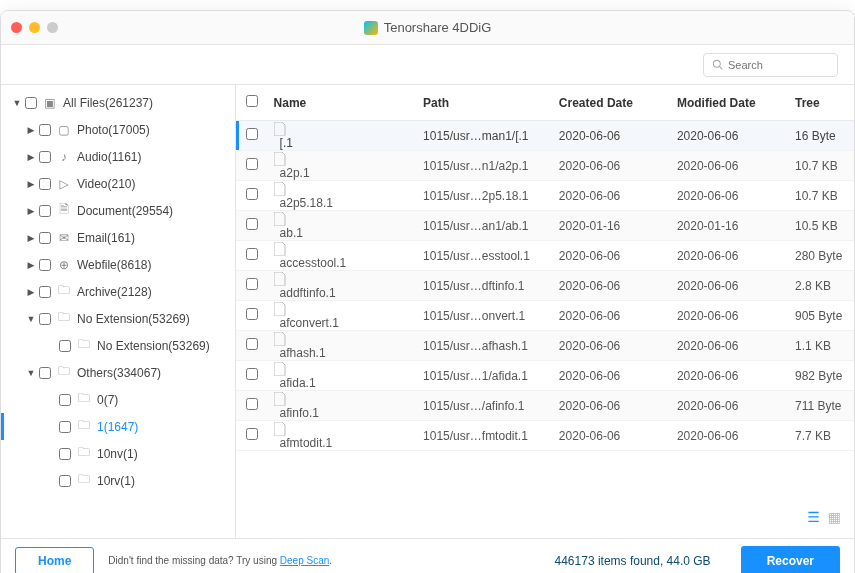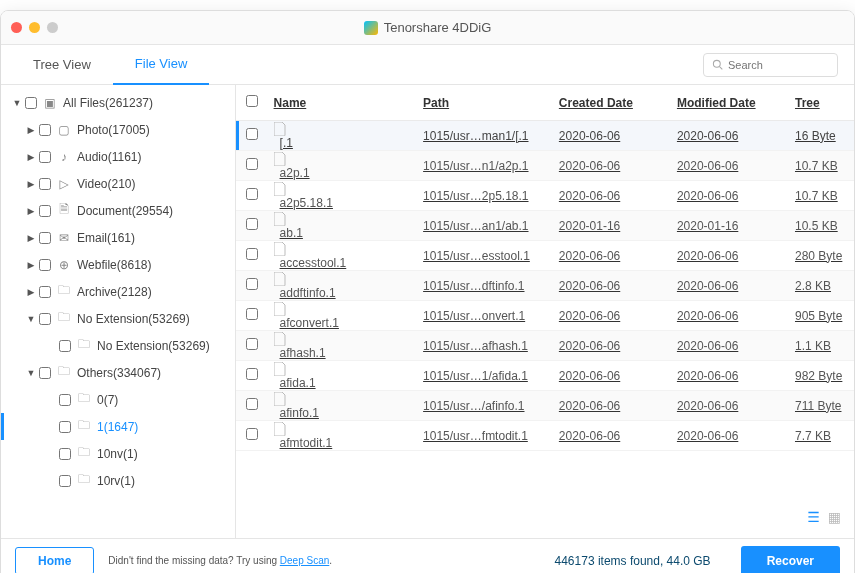--- a/index.html
+++ b/index.html
@@ -24,21 +24,21 @@
     .sidebar { width: 235px; border-right: 1px solid #e5e5e5; overflow-y: auto; padding-top: 4px; }
     .tree-row { display: flex; align-items: center; height: 27px; font-size: 12px; color: #444; cursor: pointer; }
     .tree-row .chev { width: 12px; display:inline-flex; justify-content:center; color:#555; font-size:9px;}
     .tree-row .cb { margin: 0 6px 0 2px; }
     .tree-row .ico { width:14px; display:inline-flex; justify-content:center; margin-right:6px; color:#888;}
     .tree-row.selected { position: relative; color:#1890ff; }
     .tree-row.selected::before { content:""; position:absolute; left:0; top:0; bottom:0; width:3px; background:#1890ff; }
     .indent-0 { padding-left: 10px; }
     .indent-1 { padding-left: 24px; }
     .indent-2 { padding-left: 44px; }
-    .main { flex: 1; display: flex; flex-direction: column; overflow: hidden; text-decoration: underline; }
+    .main { flex: 1; display: flex; flex-direction: column; overflow: hidden; }
     .thead { display: flex; align-items: center; height: 36px; border-bottom: 1px solid #eaeaea; padding-left: 10px; font-size: 12px; color: #333; font-weight: 600; }
     .col-check { width: 28px; }
     .col-name { width: 152px; }
     .col-path { width: 138px; }
     .col-created { width: 120px; }
     .col-modified { width: 120px; }
     .col-size { width: 60px; }
     .rows { flex: 1; overflow-y: auto; }
     .row { display: flex; align-items: center; height: 30px; padding-left: 10px; font-size: 12px; color: #555; border-bottom: 1px solid #f2f2f2; }
     .row:nth-child(2n) { background: #fafafa; }
@@ -66,24 +66,20 @@
       <span class="tl-min"></span>
       <span class="tl-max"></span>
     </div>
     <div class="app-title">
       <span class="app-logo"></span>
       <span>Tenorshare 4DDiG</span>
     </div>
   </div>
 
   <div class="toolbar">
-    <div class="tabs">
-      <div class="tab">Tree View</div>
-      <div class="tab active">File View</div>
-    </div>
     <div class="spacer"></div>
     <div class="search">
       <span>
         <svg width="11" height="11" viewBox="0 0 16 16">
             <circle cx="7" cy="7" r="5" stroke="#aaa" stroke-width="1.5" fill="none"></circle>
             <line x1="11" y1="11" x2="15" y2="15" stroke="#aaa" stroke-width="1.5"></line>
           </svg>
       </span>
       <input type="text" placeholder="Search" style="">
     </div>

